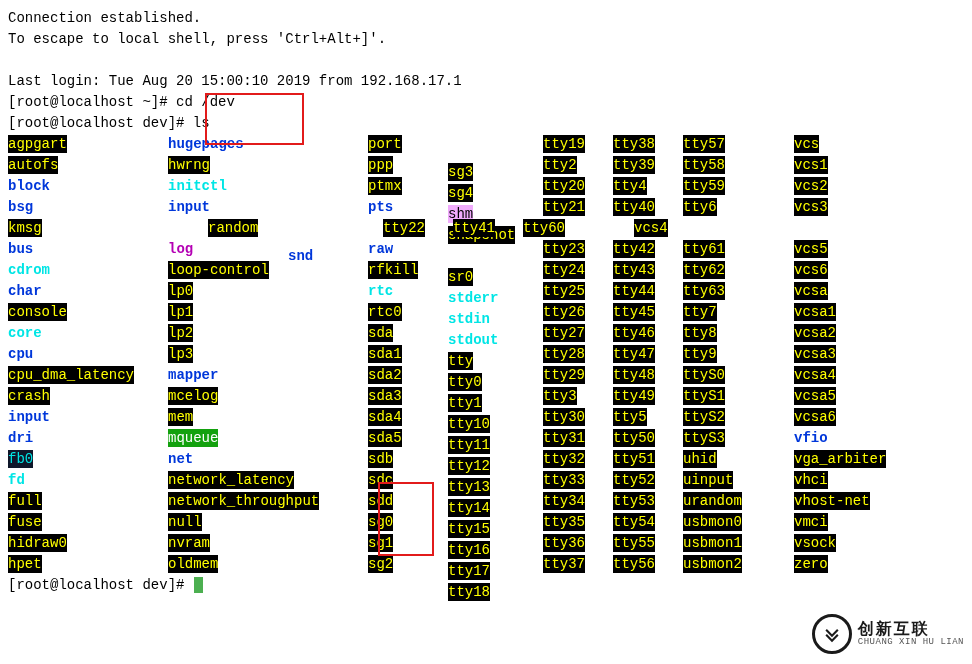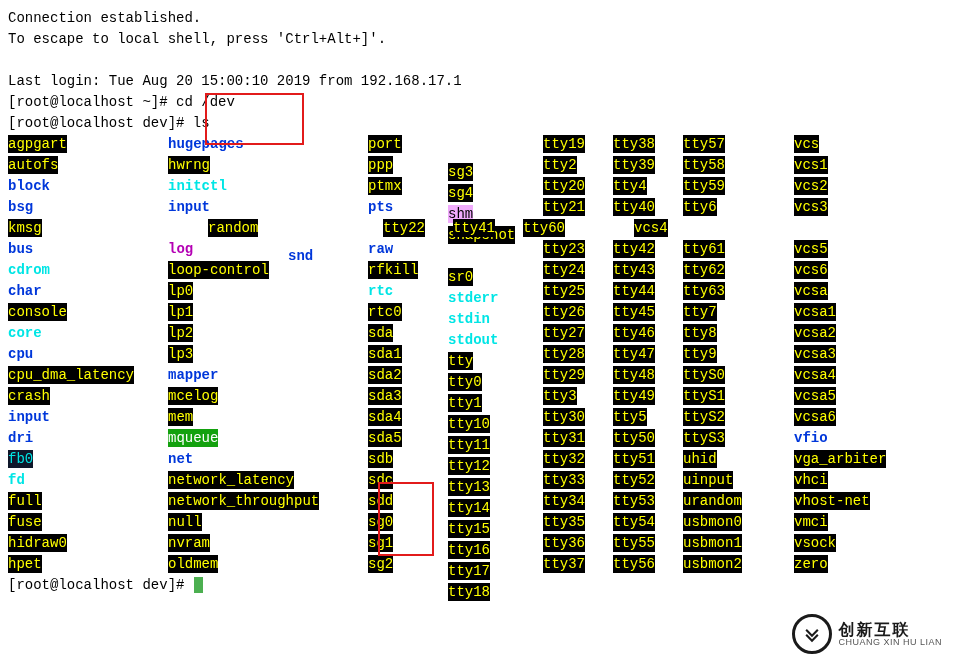--- a/index.html
+++ b/index.html
@@ -52,26 +52,26 @@
   .box {
     position:absolute;
     border:2px solid #e21b1b;
     pointer-events:none;
     z-index:5;
   }
 
   
   .logo {
     position:absolute;
-    right:30px;
+    right:8px;
     bottom:10px;
     display:flex;
     align-items:center;
     gap:6px;
-    font-family: Liberation Sans, sans-serif;
+    font-family: Liberation Mono, monospace;
     color:#1a1a1a;
   }
   .logo .icon {
     width:34px;height:34px;border-radius:50%;
     border:3px solid #1a1a1a;
     display:flex;align-items:center;justify-content:center;
   }
   .logo .icon svg { width:20px;height:20px; }
   .logo .txt { display:flex;flex-direction:column;line-height:1; font-size:12px;}
   .logo .txt .cn{font-size:16px;font-weight:bold;letter-spacing:2px;}

